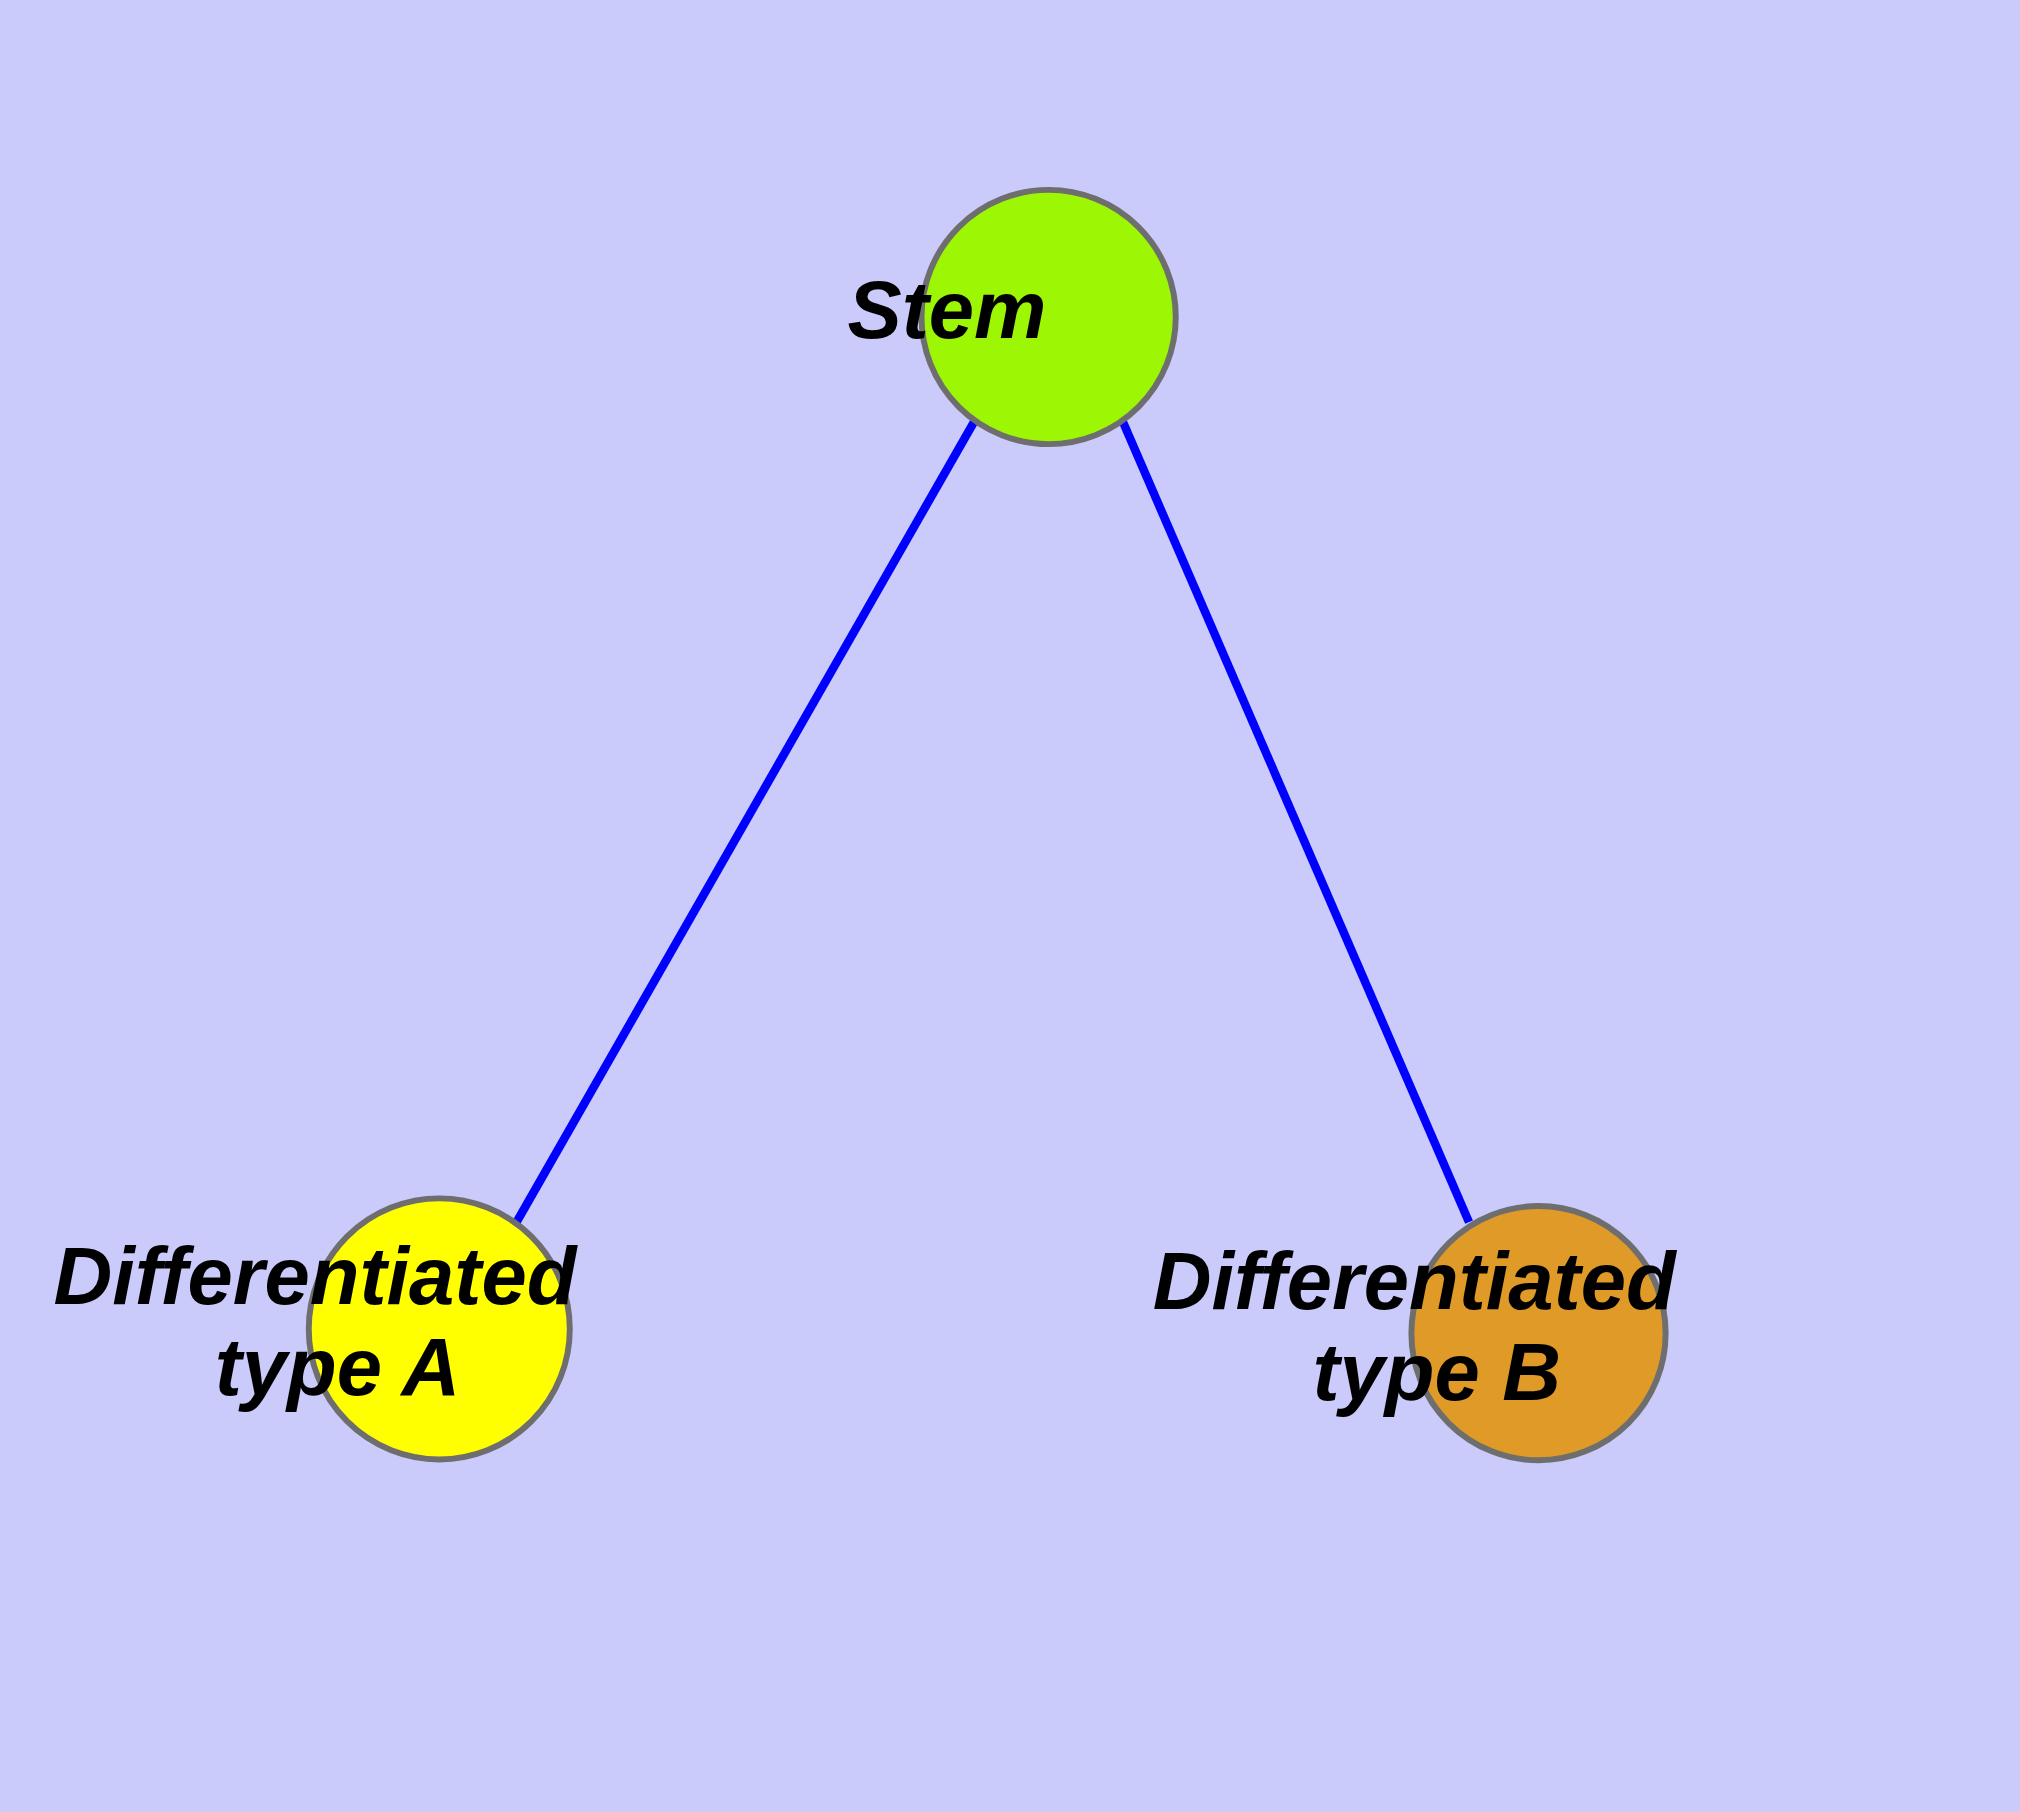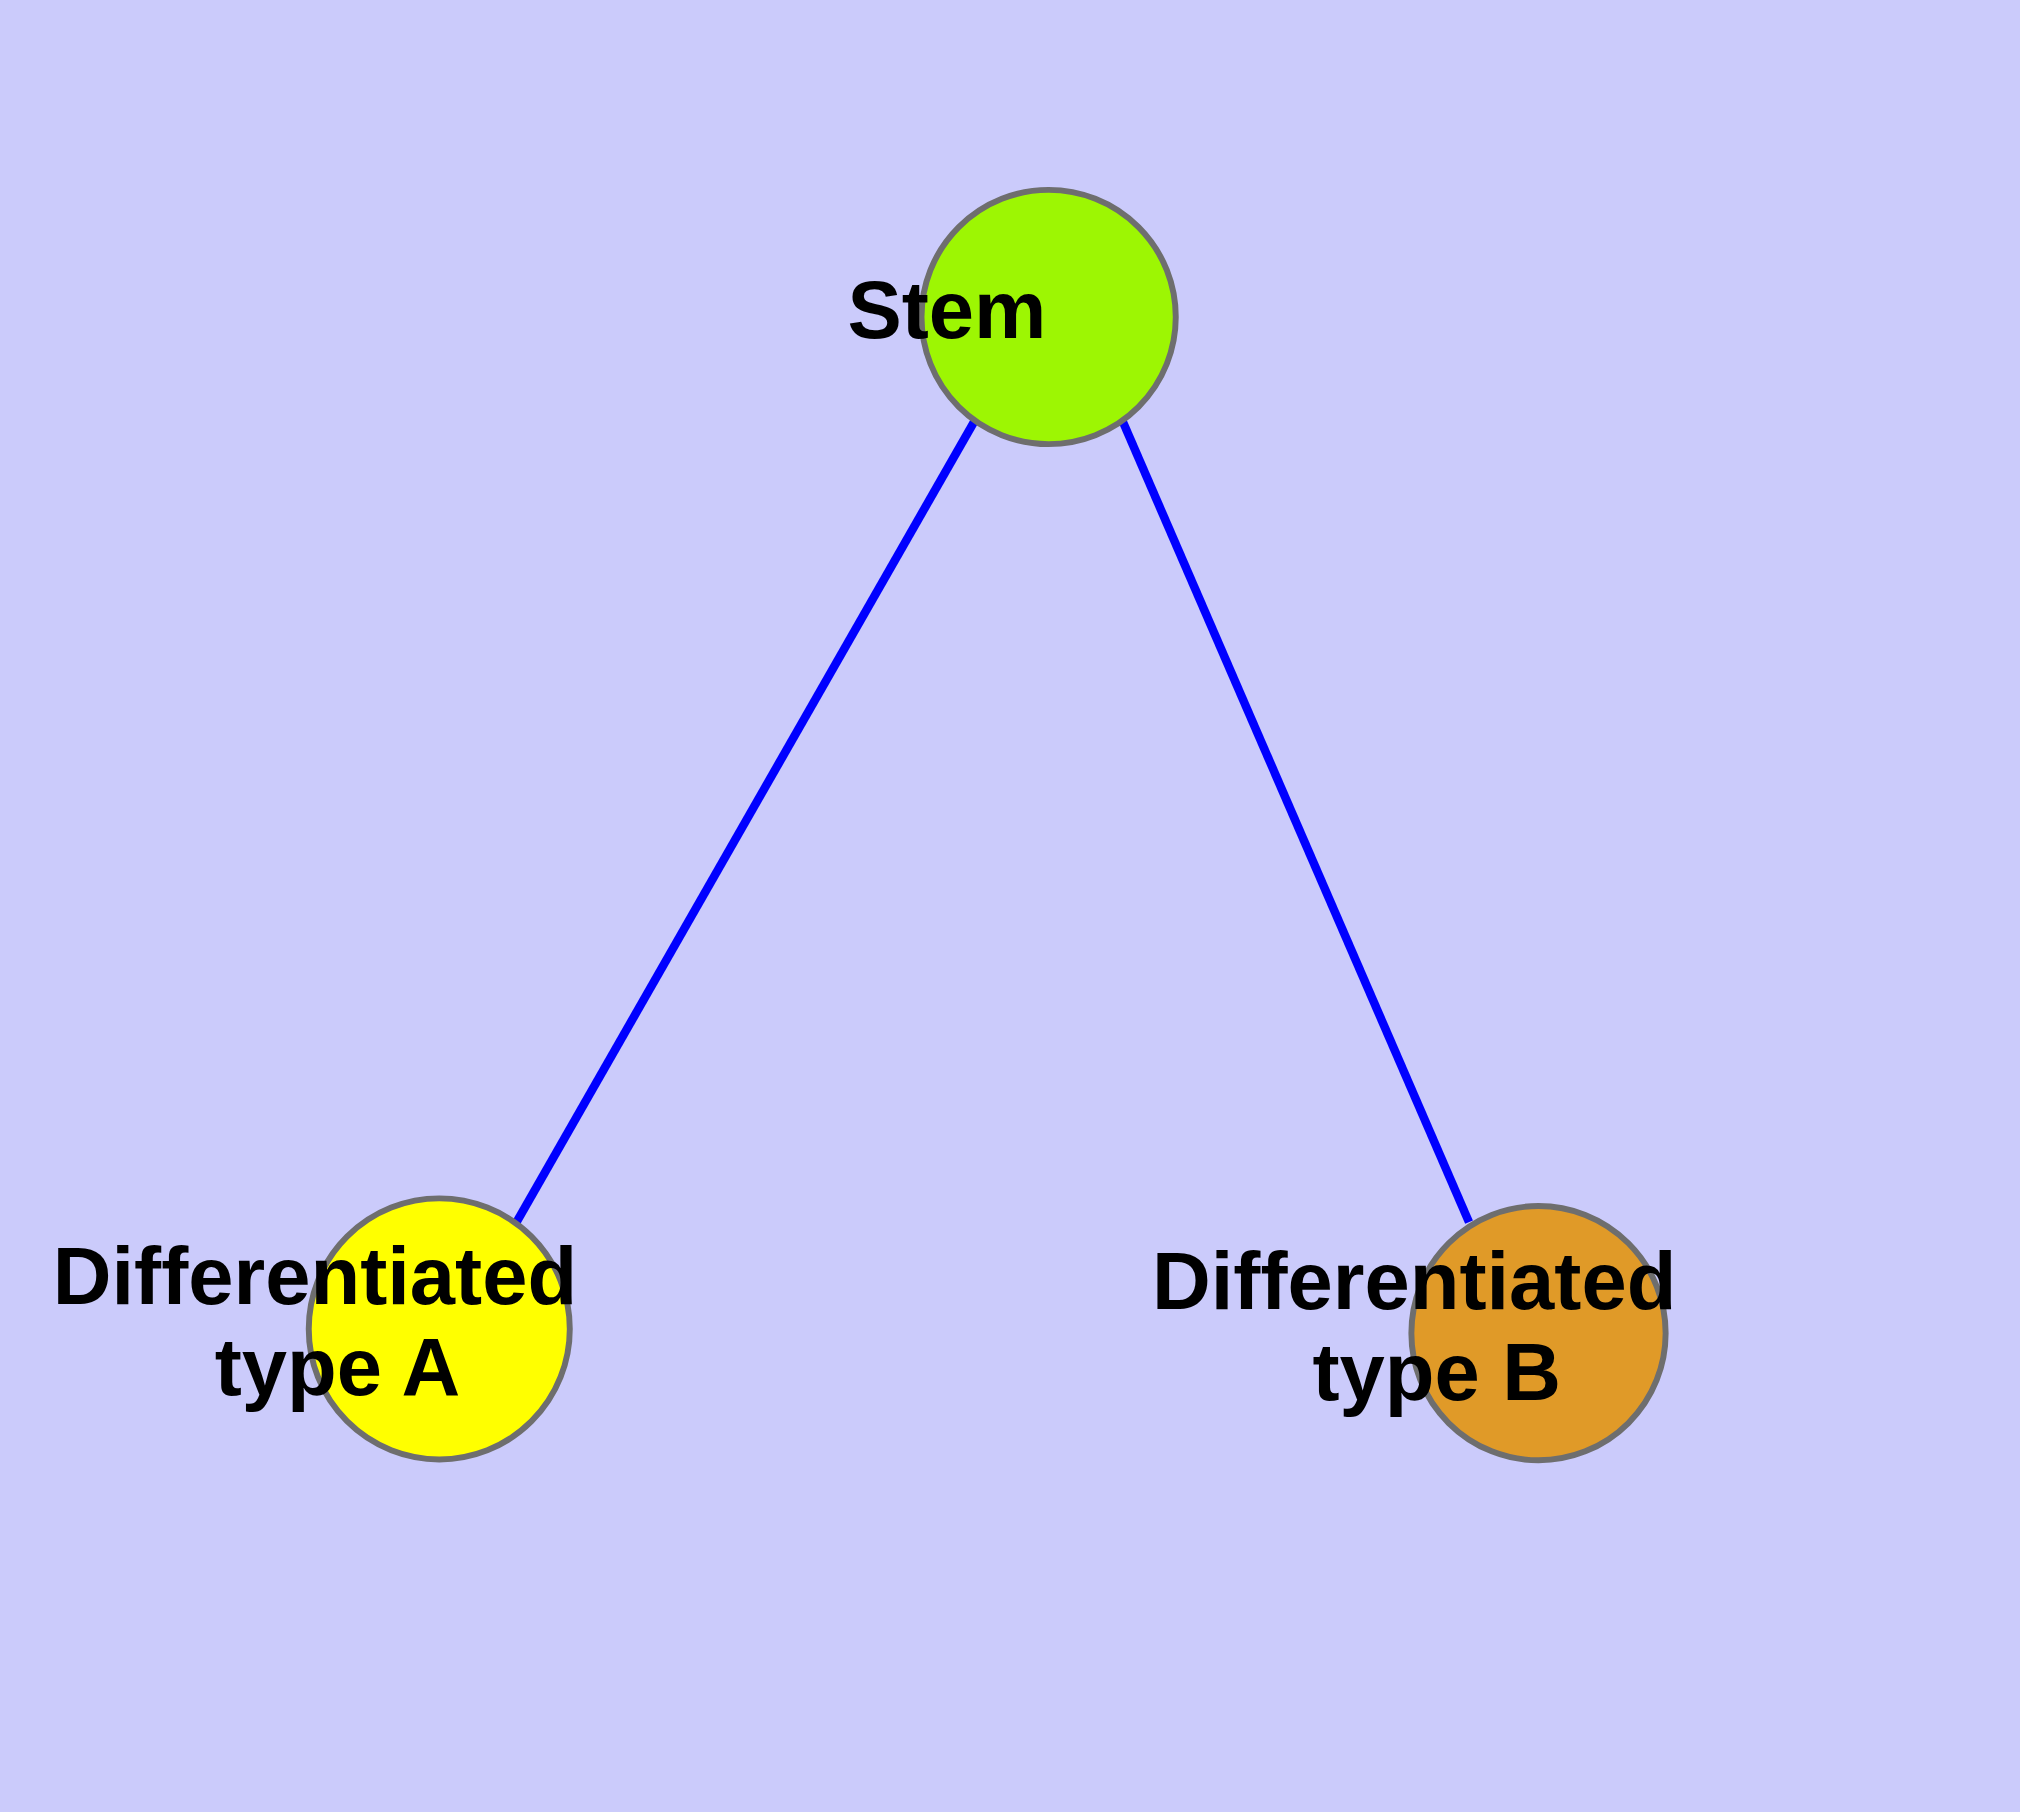--- a/index.html
+++ b/index.html
@@ -8,20 +8,21 @@
     padding: 0;
     background: #cbcbfb;
   }
   #canvas-root {
     position: relative;
     width: 1854px;
     height: 1812px;
     background: #cbcbfb;
     overflow: hidden;
     font-family: "Liberation Sans", sans-serif;
+    font-style: italic;
   }
   #graph-svg {
     position: absolute;
     top: 0;
     left: 0;
     width: 2021px;
     height: 1812px;
     display: block;
   }
   .node-label {

